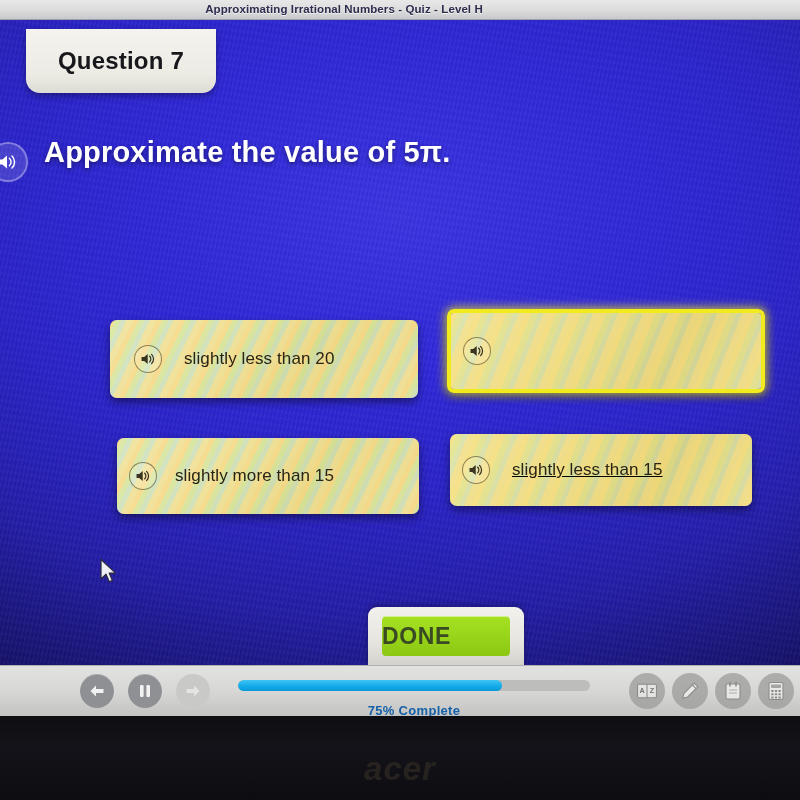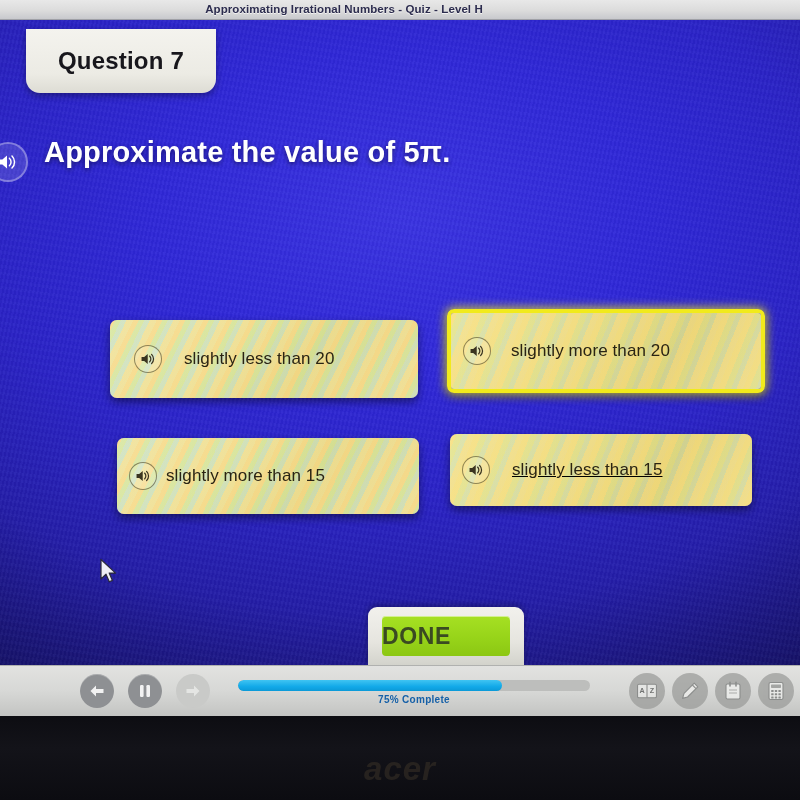--- a/index.html
+++ b/index.html
@@ -193,22 +193,22 @@
   .progress-track {
     width: 100%; height: 11px; border-radius: 6px;
     background: #bdbebc;
     overflow: hidden;
   }
   .progress-fill {
     height: 100%; border-radius: 6px;
     background: linear-gradient(180deg,#3fc4f2 0%,#12a9e8 60%,#0b9ad8 100%);
   }
   .progress-text {
-    margin-top: 3px; text-align: center;
-    font-size: 10px; font-weight: bold; color: #1560a8; letter-spacing: .3px;
+    margin-top: 12px; text-align: center;
+    font-size: 13px; font-weight: bold; color: #1560a8; letter-spacing: .3px;
   }
 
   .tools { position: absolute; right: 6px; top: 7px; display: flex; gap: 7px; }
   .tool {
     width: 36px; height: 36px; border-radius: 50%;
     background: #9a9b99; opacity: .72;
     display: flex; align-items: center; justify-content: center;
   }
 
   
@@ -275,27 +275,26 @@
       <div class="ans selected" style="left:447px; top:289px; width:318px; height:84px;">
         <div class="ans-face warm"></div>
         <div class="ans-inner" style="padding-left:12px; gap:20px;">
           <div class="ans-speaker">
             <svg width="17" height="14" viewBox="0 0 22 18" aria-hidden="true">
               <path d="M2 6.5h3.4L10 2.4v13.2L5.4 11.5H2z" fill="#3a3420"></path>
               <path d="M12.4 5.2a5.2 5.2 0 0 1 0 7.6" stroke="#3a3420" stroke-width="1.6" fill="none" stroke-linecap="round"></path>
               <path d="M15 3a8.4 8.4 0 0 1 0 12" stroke="#3a3420" stroke-width="1.6" fill="none" stroke-linecap="round"></path>
             </svg>
           </div>
-          <span class="ans-label">slightly more than 20</span>
         </div>
       </div>
 
       <div class="ans" style="left:117px; top:418px; width:302px; height:76px;">
         <div class="ans-face"></div>
-        <div class="ans-inner" style="padding-left:12px; gap:9px;text-align:center;">
+        <div class="ans-inner" style="padding-left:12px; gap:18px;text-align:center;">
           <div class="ans-speaker">
             <svg width="17" height="14" viewBox="0 0 22 18" aria-hidden="true">
               <path d="M2 6.5h3.4L10 2.4v13.2L5.4 11.5H2z" fill="#3a3420"></path>
               <path d="M12.4 5.2a5.2 5.2 0 0 1 0 7.6" stroke="#3a3420" stroke-width="1.6" fill="none" stroke-linecap="round"></path>
               <path d="M15 3a8.4 8.4 0 0 1 0 12" stroke="#3a3420" stroke-width="1.6" fill="none" stroke-linecap="round"></path>
             </svg>
           </div>
           <span class="ans-label">slightly more than 15</span>
         </div>
       </div>

